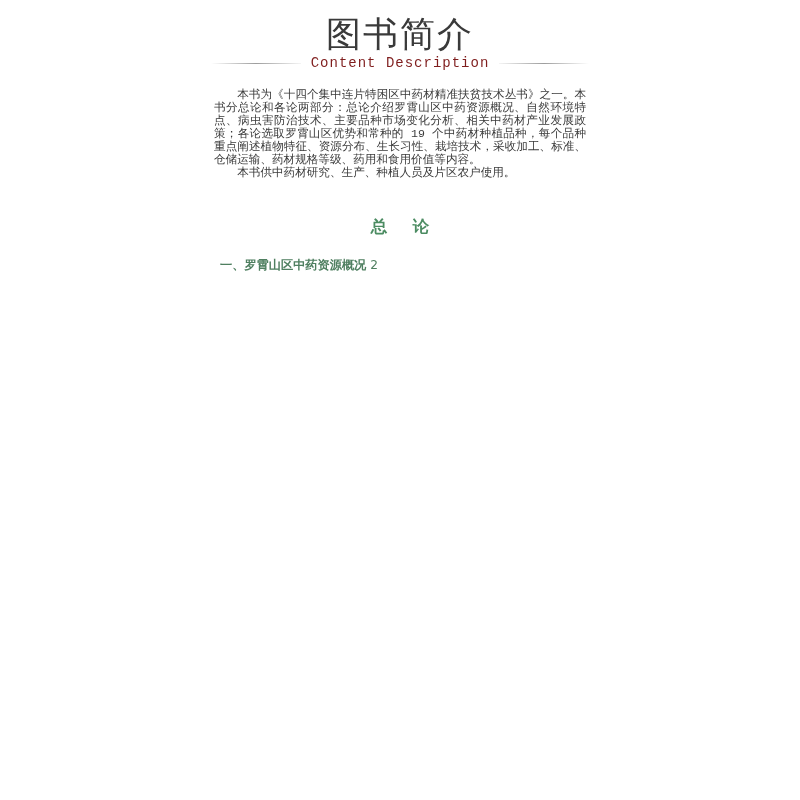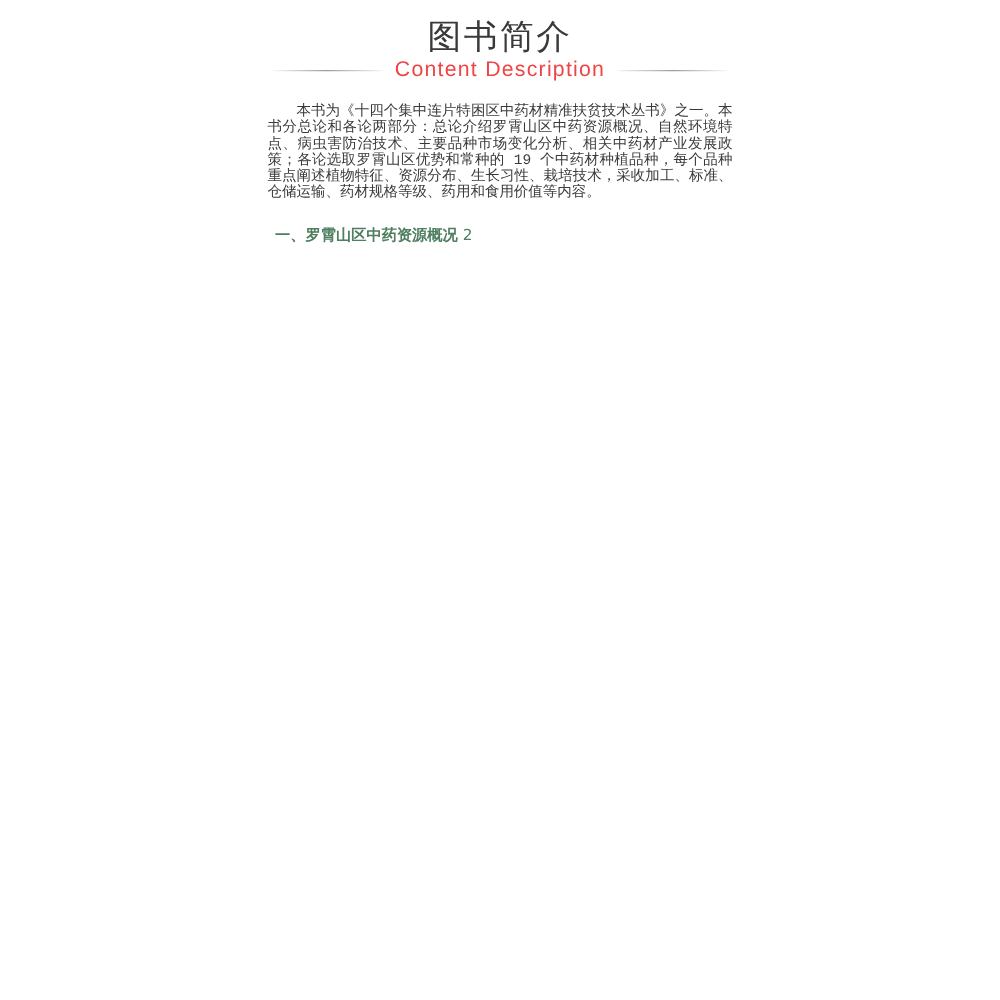--- a/index.html
+++ b/index.html
@@ -23,21 +23,21 @@
     padding: 0;
   }
 
   
   .section-head {
     width: 100%;
     text-align: center;
     position: relative;
   }
   .section-head .cn-title {
-    font-size: 27px;
+    font-size: 35px;
     letter-spacing: 2px;
     color: #3a3a3a;
     font-weight: 400;
     line-height: 1.15;
     font-family: "DejaVu Sans", "Liberation Sans", sans-serif;
   }
   .section-head .rule-row {
     display: flex;
     align-items: center;
     justify-content: center;
@@ -46,23 +46,23 @@
   }
   .section-head .rule {
     height: 1px;
     width: 90px;
     background: linear-gradient(to right, rgba(150,150,150,0), rgba(140,140,140,0.85), rgba(150,150,150,0.1));
   }
   .section-head .rule.right {
     background: linear-gradient(to left, rgba(150,150,150,0), rgba(140,140,140,0.85), rgba(150,150,150,0.1));
   }
   .section-head .en-title {
-    font-family: Liberation Sans, sans-serif;
-    font-size: 17px;
-    color: #ef4444;
+    font-family: Liberation Mono, monospace;
+    font-size: 14px;
+    color: #7f1d1d;
     letter-spacing: 1px;
     white-space: nowrap;
   }
 
   #intro-head { padding-top: 14px; }
   #catalogue-head { padding-top: 0; }
 
   
   .intro-body {
     width: 372px;
@@ -128,25 +128,27 @@
     <div class="cn-title">图书简介</div>
     <div class="rule-row">
       <span class="rule left"></span>
       <span class="en-title">Content Description</span>
       <span class="rule right"></span>
     </div>
   </div>
 
   <div class="intro-body">
     <p>本书为《十四个集中连片特困区中药材精准扶贫技术丛书》之一。本书分总论和各论两部分：总论介绍罗霄山区中药资源概况、自然环境特点、病虫害防治技术、主要品种市场变化分析、相关中药材产业发展政策；各论选取罗霄山区优势和常种的 19 个中药材种植品种，每个品种重点阐述植物特征、资源分布、生长习性、栽培技术，采收加工、标准、仓储运输、药材规格等级、药用和食用价值等内容。</p>
+    <p>本书供中药材研究、生产、种植人员及片区农户使用。</p>
   </div>
 
 
   <div class="catalogue-wrap">
 
+    <div class="group-title" style="margin-top:37px;">总  论</div>
 
     <ul class="toc-list" id="general-list" style="margin-top:16px;">
         <li class="toc-row">
           <span class="label">一、罗霄山区中药资源概况</span>
           <span class="leader">..........................................................................................</span>
           <span class="page">2</span>
         </li>
       </ul>
 
   </div>

